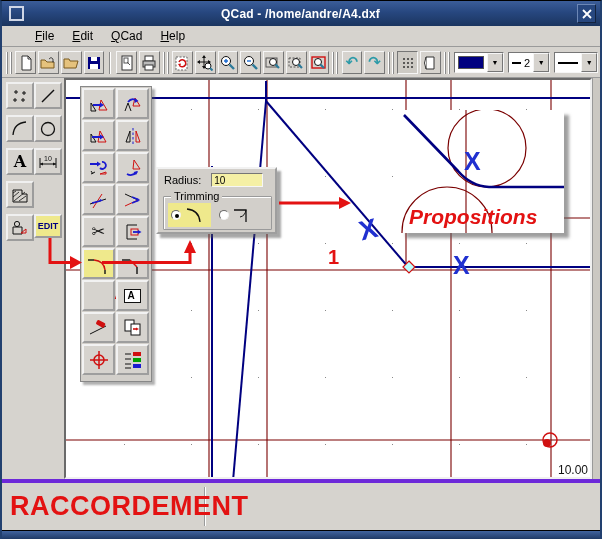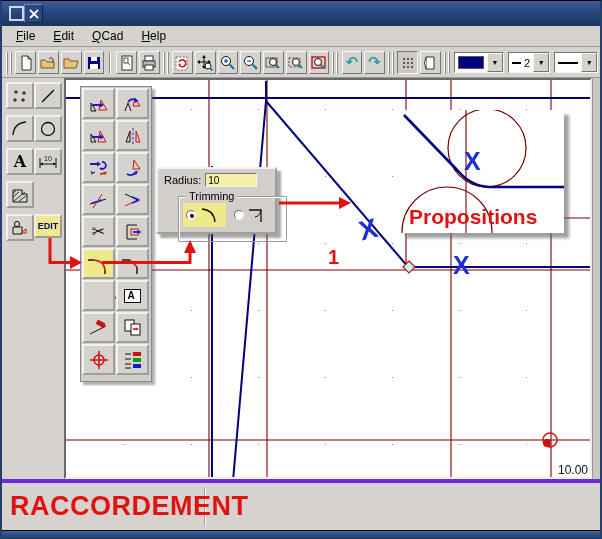--- a/index.html
+++ b/index.html
@@ -9,21 +9,21 @@
   
   .titlebar{position:absolute;left:0;top:0;right:0;height:25px;
     background:linear-gradient(180deg,#3b5d99 0%,#27477f 45%,#1b355f 100%);
     display:flex;align-items:center;padding:0 4px;}
   .sysmenu{width:15px;height:15px;border:2px solid #cfd6e6;background:transparent;margin-left:3px;}
   .title-text{flex:1;text-align:center;color:#fff;font-weight:bold;font-size:12px;letter-spacing:.2px;}
   .closebtn{width:19px;height:19px;background:#27477f;border:1px solid;border-color:#6c87b6 #13233f #13233f #6c87b6;
     display:flex;align-items:center;justify-content:center;}
   
   .menubar{position:absolute;left:0;top:25px;right:0;height:21px;background:#d6d3ce;
-    border-bottom:1px solid #9a9a9a;display:flex;align-items:center;padding-left:5px;font-size:12px;color:#000;}
+    border-bottom:1px solid #9a9a9a;display:flex;align-items:center;padding-left:24px;font-size:12px;color:#000;}
   .menu-item{display:inline-block;padding:2px 9px;}
   .menu-item::first-letter{text-decoration:underline;}
   
   .toolbar{position:absolute;left:0;top:47px;right:0;height:30px;background:#d6d3ce;
     border-bottom:1px solid #9a9a9a;display:flex;align-items:center;padding-left:2px;}
   .grip{width:7px;height:22px;margin:0 2px;
     background:linear-gradient(90deg,#fff 0 1px,#8a8a8a 1px 2px,transparent 2px 4px,#fff 4px 5px,#8a8a8a 5px 6px,transparent 6px);}
   .tbtn{width:23px;height:23px;margin:0 1px;background:#d6d3ce;border:1px solid;
     border-color:#f6f6f6 #767676 #767676 #f6f6f6;display:flex;align-items:center;justify-content:center;padding:0;}
   .tbtn.pressed{border-color:#767676 #f6f6f6 #f6f6f6 #767676;background:#cdcac4;}
@@ -48,29 +48,29 @@
   .etbtn{width:33px;height:31px;background:#d6d3ce;border:2px outset #f2f2f2;display:flex;align-items:center;justify-content:center;padding:0;}
   .etbtn.active{background:#efe98c;}
   .dual{font-size:11px;font-weight:bold;line-height:1;margin-left:48px;}
   
   .canvas{position:absolute;left:62px;top:77px;width:528px;height:401px;background:#fff;
     border:2px solid;border-color:#6a6a6a #f0f0f0 #f0f0f0 #6a6a6a;overflow:hidden;z-index:1;
     background-image:radial-gradient(rgba(40,40,40,.55) .7px,transparent 1px);
     background-size:67px 67px;background-position:25px 63px;}
   .canvas svg.main{position:absolute;left:0;top:0;}
   .inset{position:absolute;background:#fff;box-shadow:5px 5px 3px rgba(95,95,95,.6);z-index:2;}
-  .inset-label{position:absolute;font-weight:bold;color:#e31212;white-space:nowrap;}
+  .inset-label{position:absolute;font-weight:bold;color:#e31212;white-space:nowrap;font-style:italic;}
   .vscroll{position:absolute;left:590px;top:77px;width:10px;height:401px;background:#cbc8c2;border-left:1px solid #999;}
   
   .popup{position:absolute;left:154px;top:166px;width:121px;height:67px;background:#d2cfca;
     border:2px outset #f2f2f2;box-shadow:4px 4px 2px rgba(80,80,80,.5);z-index:6;font-size:11px;}
-  .popup .row1{display:flex;align-items:center;gap:4px;padding:4px 4px 0 6px;}
+  .popup .row1{display:flex;align-items:center;gap:10px;padding:4px 4px 0 6px;}
   .radinput{width:52px;height:14px;background:#f5f0a5;border:1px solid;border-color:#767676 #f6f6f6 #f6f6f6 #767676;
     font-size:10px;padding:0 2px;font-family:"Liberation Sans",sans-serif;}
-  .groupbox{position:absolute;left:20px;top:27px;width:109px;height:46px;border:1px solid #9a9a9a;
+  .groupbox{position:absolute;left:5px;top:27px;width:109px;height:34px;border:1px solid #9a9a9a;
     border-radius:1px;box-shadow:inset 1px 1px 0 #fff;padding-left:15px;}
   .legend{position:absolute;left:7px;top:-7px;background:#d2cfca;padding:0 3px;font-size:11px;}
   .opt{position:absolute;display:flex;align-items:center;gap:3px;}
   .opt1{left:4px;top:6px;width:43px;height:24px;background:#efe98c;padding-left:3px;}
   .opt2{left:55px;top:9px;}
   .radio{width:10px;height:10px;border-radius:50%;background:#fff;border:1px solid;
      border-color:#6a6a6a #f2f2f2 #f2f2f2 #6a6a6a;position:relative;}
   .radio.sel::after{content:"";position:absolute;left:3px;top:3px;width:4px;height:4px;border-radius:50%;background:#000;}
   
   .statusbar{position:absolute;left:0;top:478px;right:0;height:51px;background:#d6d3ce;border-top:4px solid #6d28d9;}
@@ -81,20 +81,21 @@
   
   .overlay{position:absolute;left:0;top:0;width:602px;height:539px;pointer-events:none;z-index:10;}
 </style>
 </head>
 <body>
 
 <div class="window">
 
   <div class="titlebar">
     <div class="sysmenu"></div>
+    <div class="title-text">QCad - /home/andre/A4.dxf</div>
     <div class="closebtn">
       <svg width="10" height="10" viewBox="0 0 10 10">
           <path d="M1,1 L9,9 M9,1 L1,9" stroke="#fff" stroke-width="1.8"></path>
         </svg>
     </div>
   </div>
 
   <div class="menubar">
     <span class="menu-item">File</span>
     <span class="menu-item">Edit</span>

